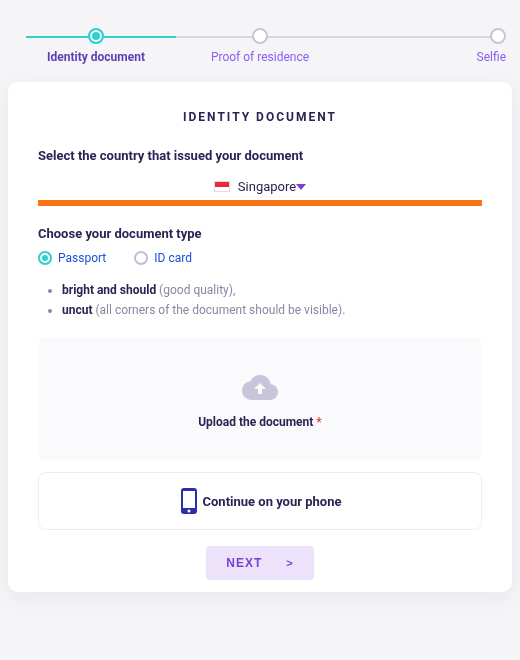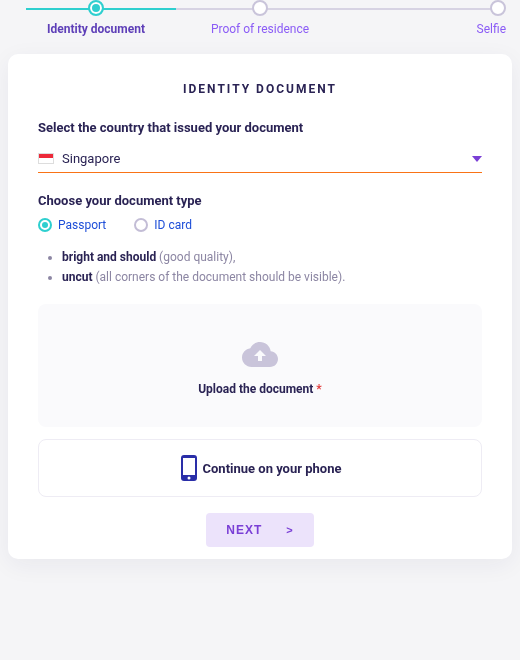--- a/index.html
+++ b/index.html
@@ -3,21 +3,21 @@
   <meta charset="utf-8">
   <style>
     * { box-sizing: border-box; margin: 0; padding: 0; }
     body {
       font-family: -apple-system, BlinkMacSystemFont, "Segoe UI", Roboto, Arial, sans-serif;
       background: #f5f5f7;
       width: 520px;
       height: 660px;
       overflow: hidden;
     }
-    .page { padding: 0 8px 0 8px; }
+    .page { padding: 28px 8px 0 8px; }
     .stepper {
       display: flex;
       align-items: flex-start;
       position: relative;
       padding: 0 6px;
       margin-bottom: 18px;
     }
     .stepper-line {
       position: absolute;
       top: 8px;
@@ -92,22 +92,22 @@
     }
     .section-label {
       font-size: 13px;
       font-weight: 700;
       color: #2a2354;
       margin-bottom: 10px;
     }
     .country-select {
       display: flex;
       align-items: center;
-      justify-content: space-between;
-      border-bottom: 1px solid #f97316;
+      justify-content: center;
+      border-bottom: 6px solid #f97316;
       padding: 6px 0 6px 0;
       margin-bottom: 20px;
       cursor: pointer;
     }
     .country-left { display:flex; align-items:center; gap:8px; }
     .flag {
       width: 16px; height: 11px;
       background: linear-gradient(to bottom, #ed2939 0 50%, #ffffff 50% 100%);
       border: 0.5px solid #ddd;
       position: relative;

